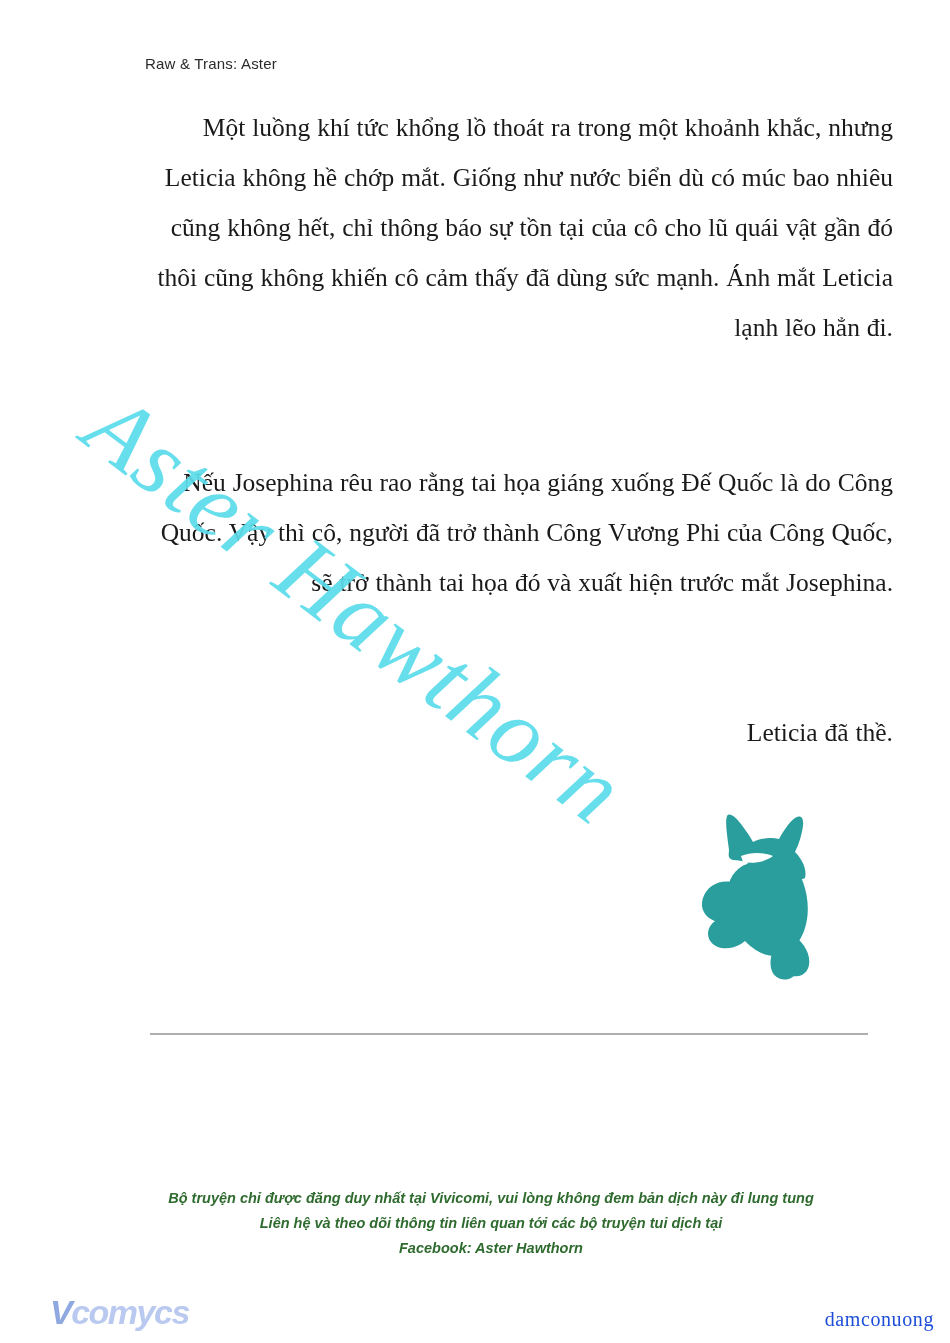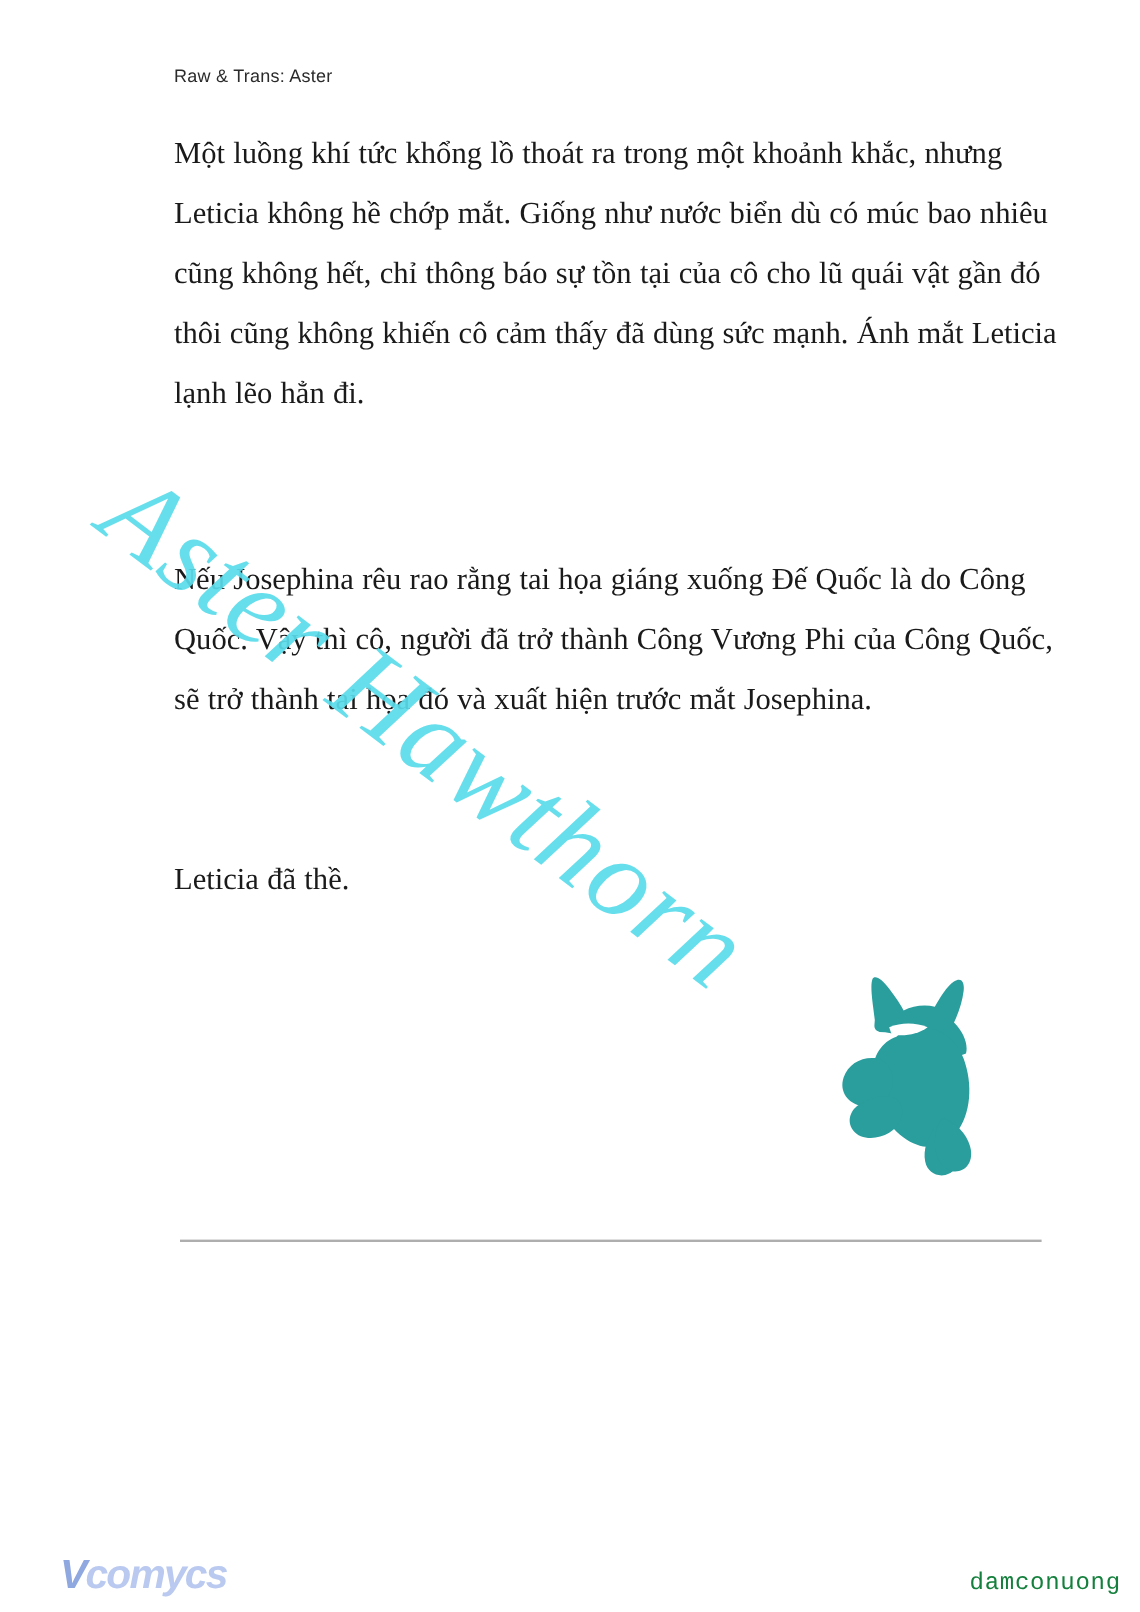--- a/index.html
+++ b/index.html
@@ -41,21 +41,21 @@
     left: 113px;
     top: 103px;
     width: 748px;
   }
   .para {
     font-family: "Liberation Serif", "DejaVu Serif", serif;
     font-size: 25.5px;
     line-height: 50px;
     color: #1a1a1a;
     margin: 0;
-    text-align: left;
+    text-align: right;
     word-spacing: 0.5px;
   }
   .para + .para {
     margin-top: 50px;
   }
   .para.gap-big { margin-top: 100px; }
   .para.gap-huge { margin-top: 105px; }
 
   
   .watermark {
@@ -138,23 +138,23 @@
     letter-spacing: -1.5px;
     line-height: 1;
   }
   .brand-logo .v-mark {
     color: #8fa8e0;
   }
   .site-watermark {
     position: absolute;
     right: 16px;
     bottom: 12px;
-    font-family: Liberation Mono, monospace;
+    font-family: Liberation Serif, serif;
     font-size: 20px;
-    color: #15803d;
+    color: #1d4ed8;
     letter-spacing: 0.6px;
     text-shadow: 0 0 6px #ffffff;
   }
 </style>
 </head>
 <body>
 
 <div class="page">
 
   <div class="header">Raw &amp; Trans: Aster</div>
@@ -194,19 +194,24 @@
         <path d="M100 120 C110 124 120 134 122 146 C124 158 116 166 106 164
                  C98 162 92 152 92 142 C92 132 94 122 100 120 Z"></path>
       </g>
 
       <path d="M54 44 C64 40 76 40 86 44 C78 50 66 52 56 50 Z" fill="#ffffff"></path>
     </svg>
   </div>
 
   <div class="divider"></div>
 
+  <div class="footer-notice">
+    <div>Bộ truyện chỉ được đăng duy nhất tại Vivicomi, vui lòng không đem bản dịch này đi lung tung</div>
+    <div>Liên hệ và theo dõi thông tin liên quan tới các bộ truyện tui dịch tại</div>
+    <div>Facebook: Aster Hawthorn</div>
+  </div>
 
   <div class="bottom-bar">
     <div class="brand-logo"><span class="v-mark">V</span><span>comycs</span></div>
     <div class="site-watermark">damconuong</div>
   </div>
 
 </div>
 
 </body></html>

